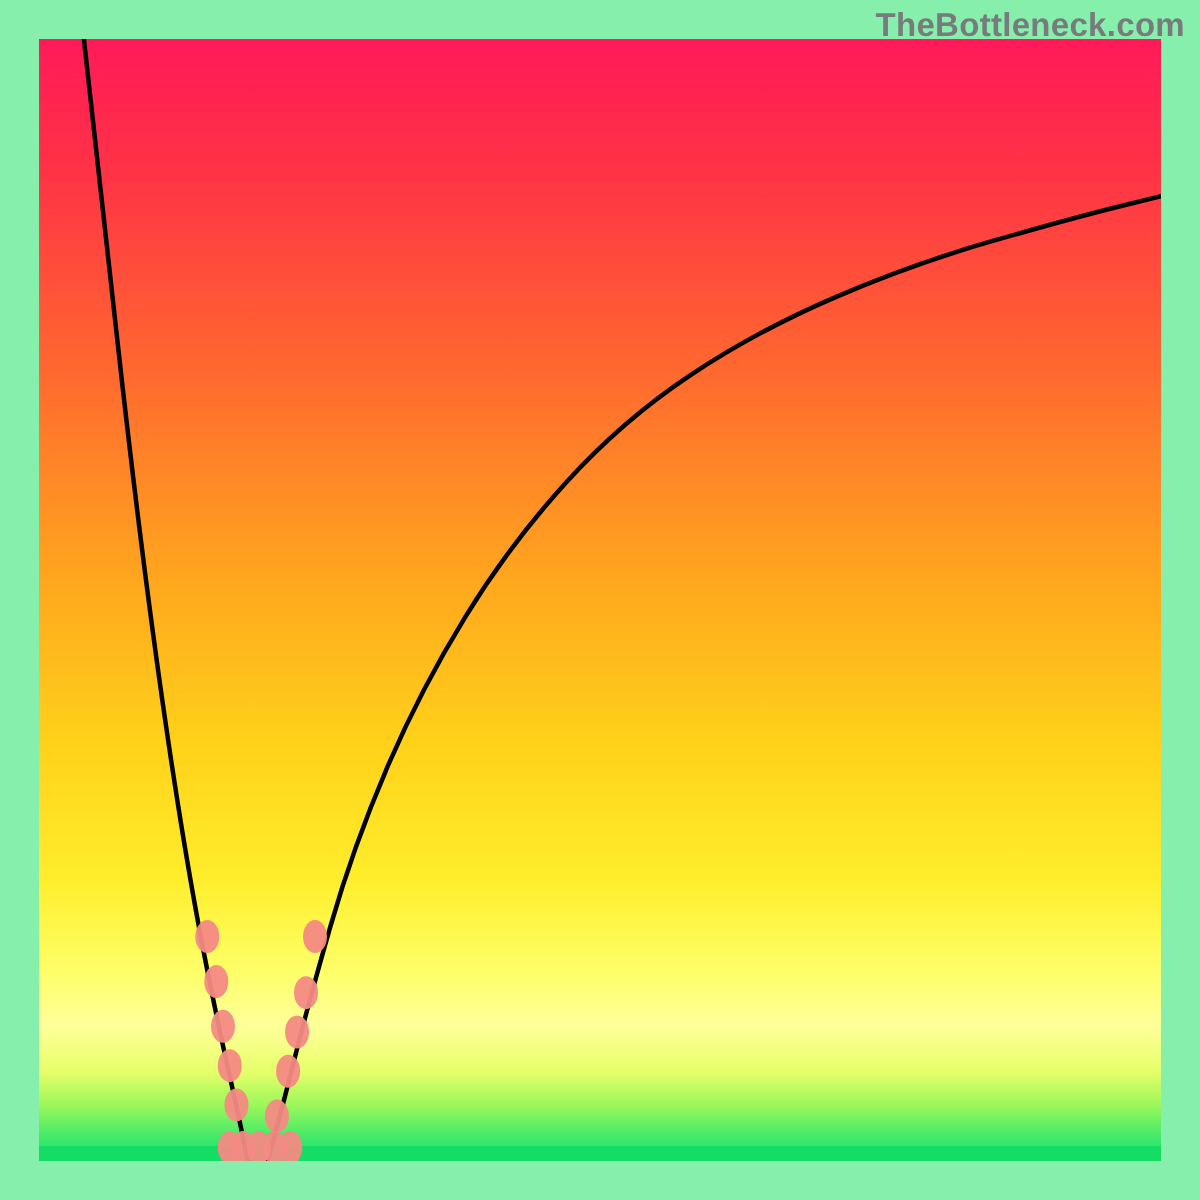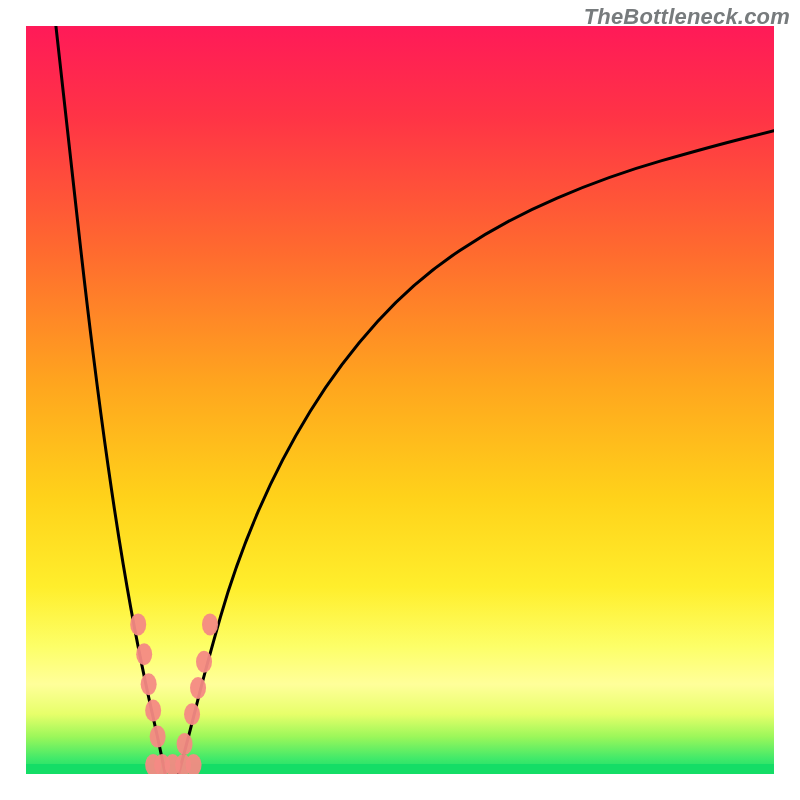--- a/index.html
+++ b/index.html
@@ -7,22 +7,21 @@
     padding: 0;
     width: 800px;
     height: 800px;
     overflow: hidden;
     background: #000;
     font-family: Arial, Helvetica, sans-serif;
   }
   .frame {
     position: absolute;
     inset: 0;
-    background: #ffffff;
-    font-style: italic;
+    background: #86efac;
   }
   .plot {
     position: absolute;
     
     left: 26px;
     top: 26px;
     width: 748px;   
     height: 748px;
   }
   .watermark {

